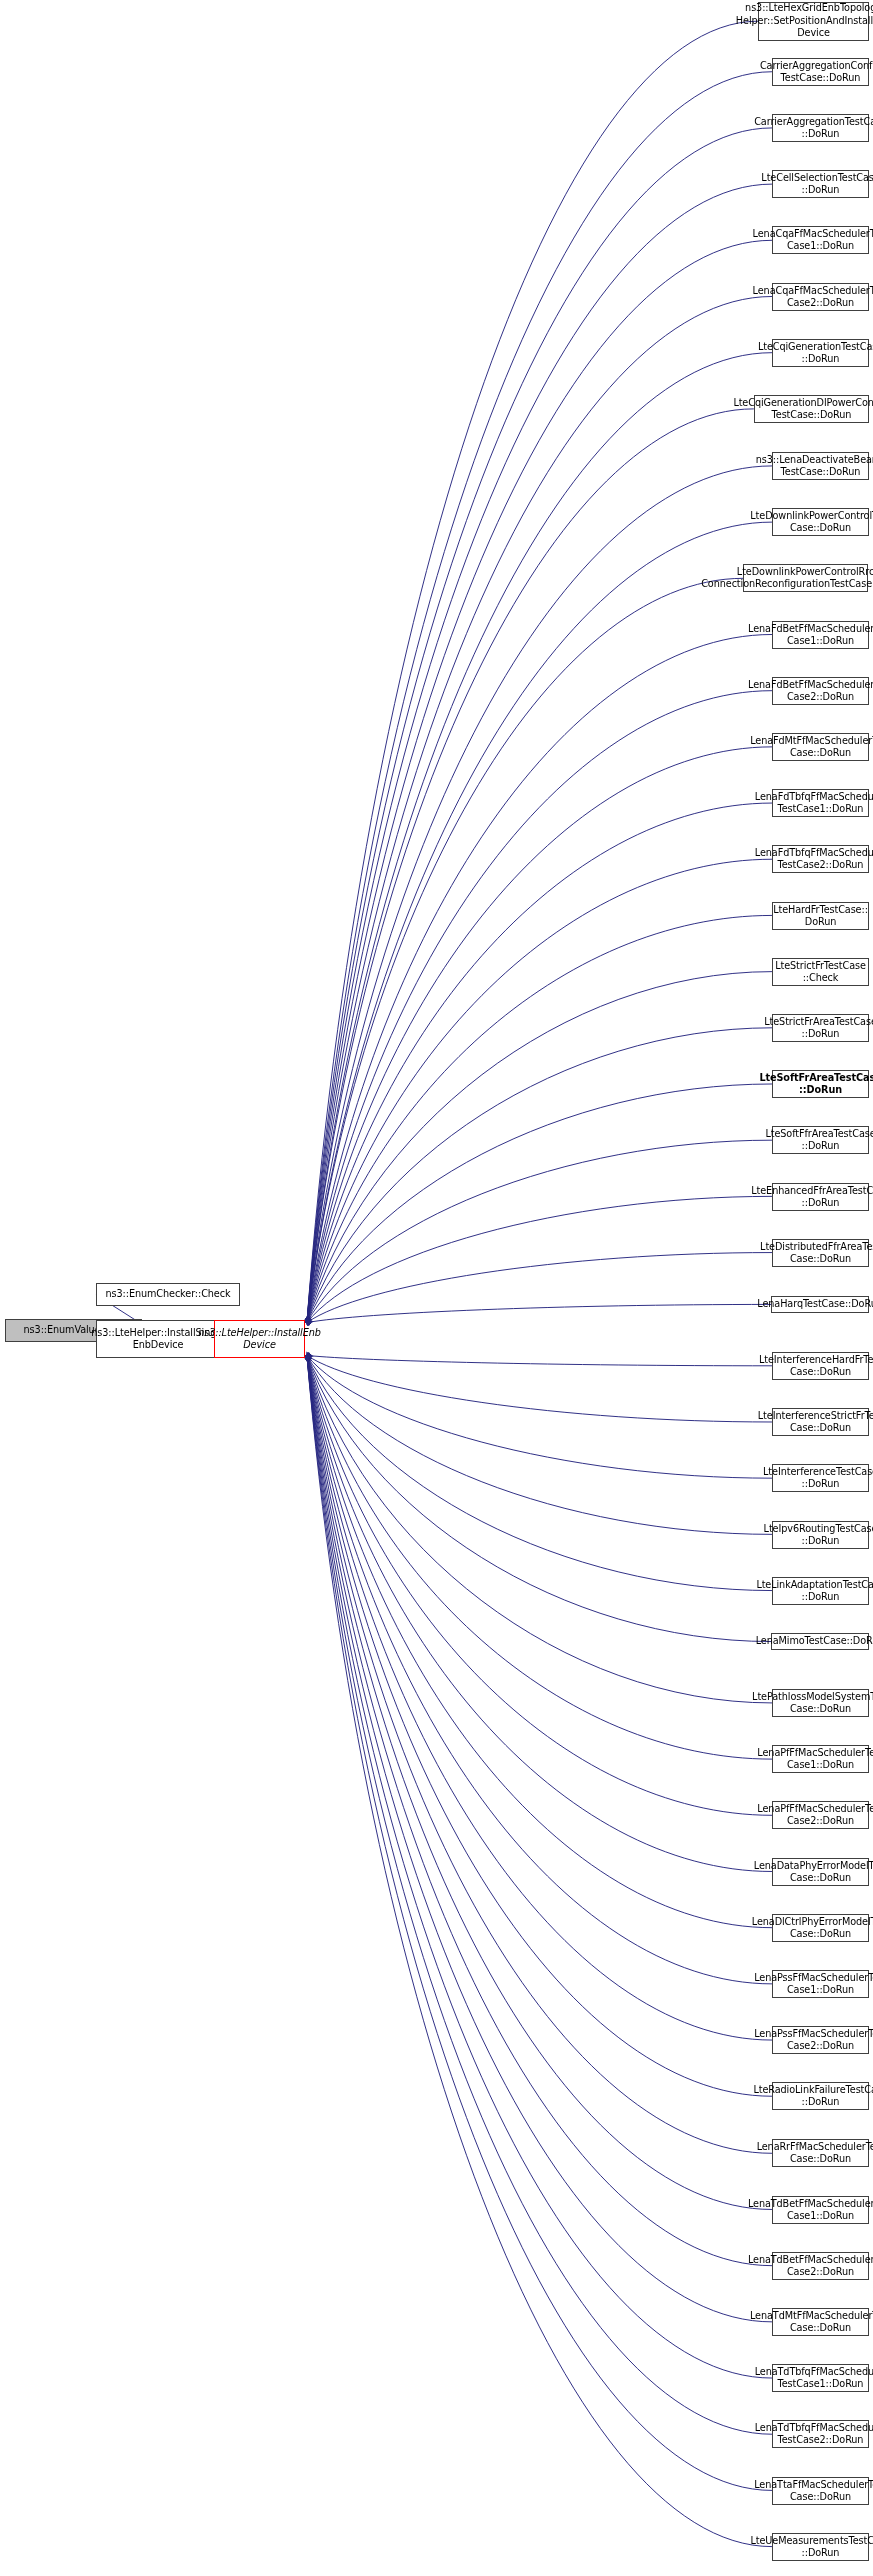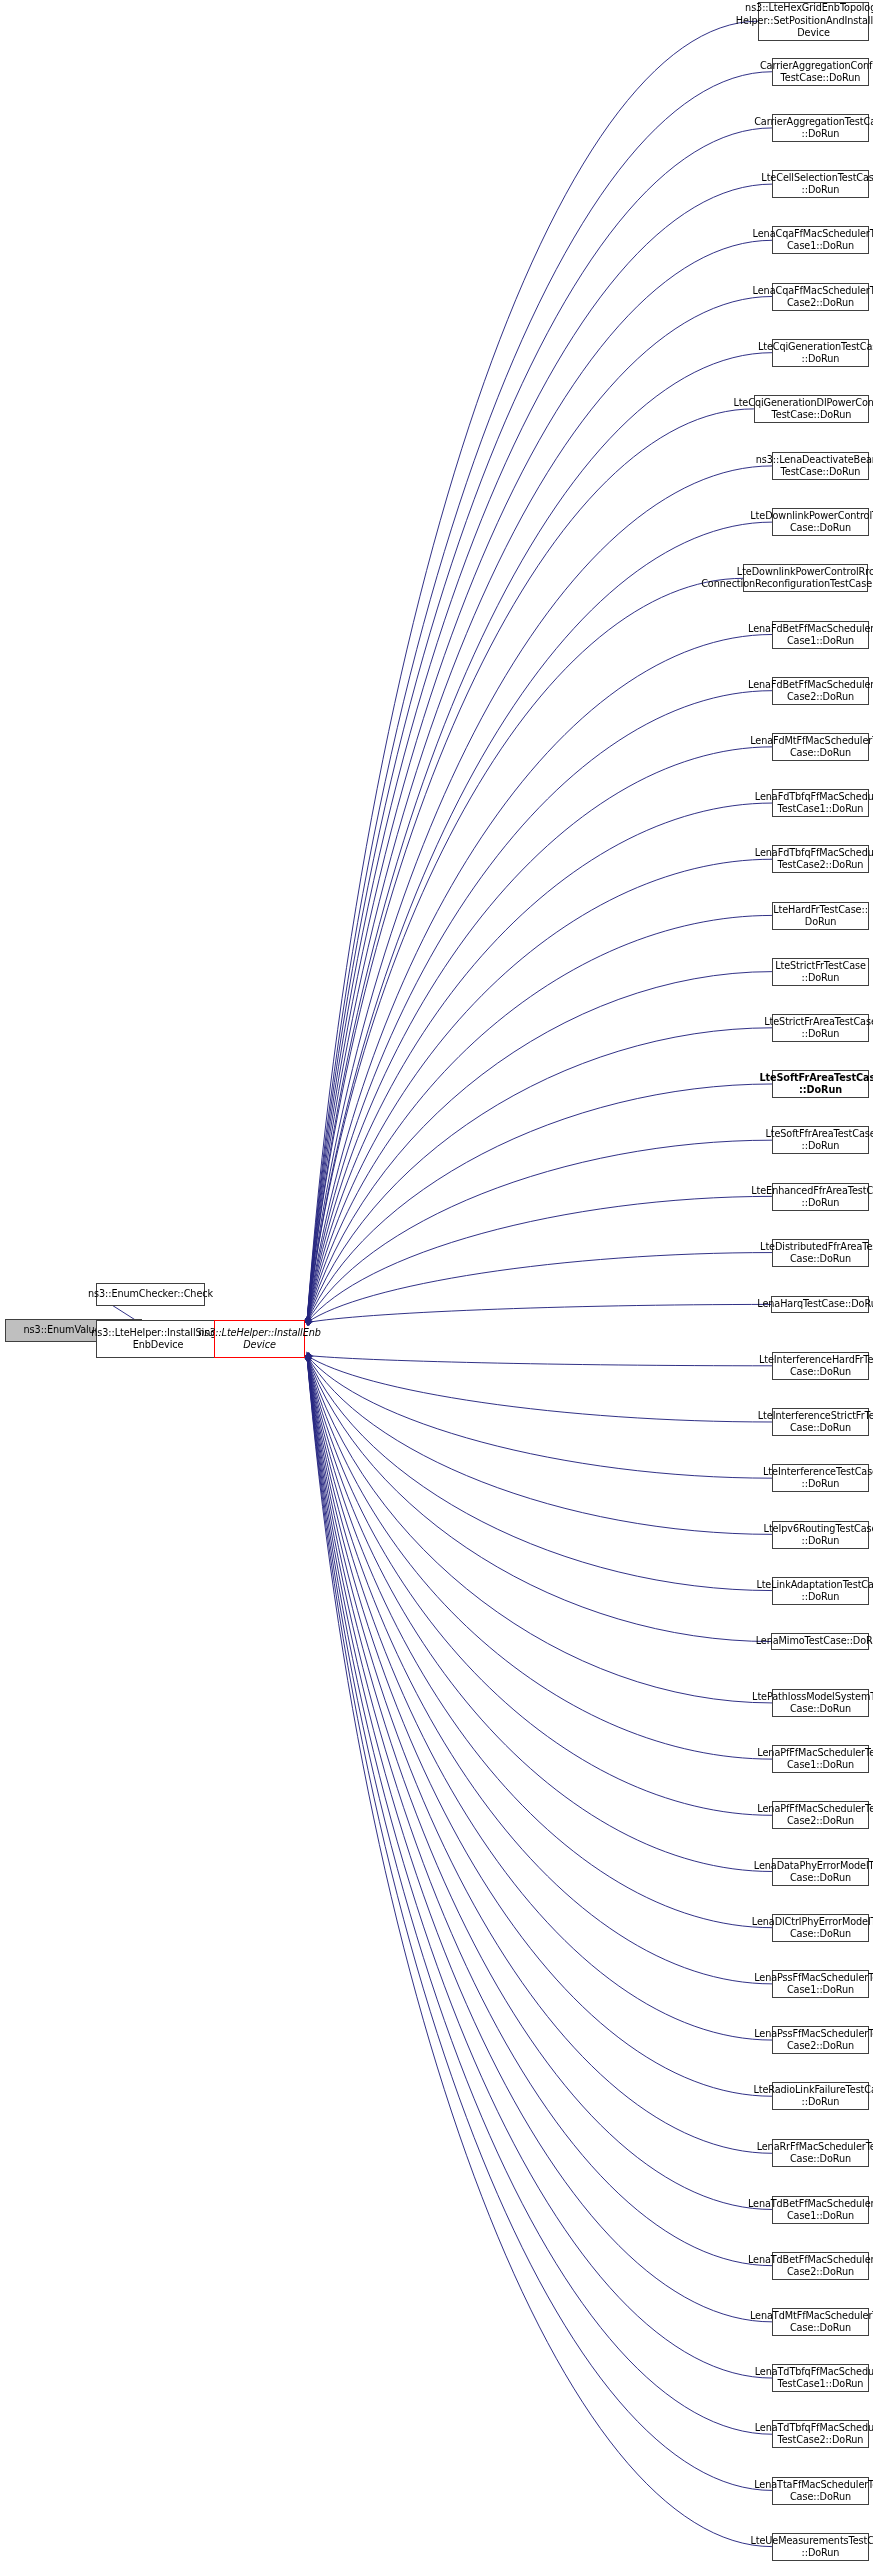--- a/index.html
+++ b/index.html
@@ -111,21 +111,21 @@
         <path d="M893,2881 C650.9,2881 419.56,2290.15 355,1568" marker-end="url(#arrowL)"></path>
         <path d="M893,2946 C650.9,2946 419.56,2325.9 355,1568" marker-end="url(#arrowL)"></path>
         <path d="M111,1498 L166,1533" marker-end="url(#arrowL)"></path>
         <path d="M111,1549 L166,1546" marker-end="url(#arrowL)"></path>
         <path d="M248,1549 L256,1549" marker-end="url(#arrowL)"></path>
       </g>
   </svg>
 
   <div class="node target" style="left:5.2px; top:1319px; width:137px; height:22.5px;">ns3::EnumValue::Get</div>
 
-  <div class="node" style="left:96px; top:1283px; width:109px; height:23px;">ns3::EnumChecker::Check</div>
+  <div class="node" style="left:96px; top:1283px; width:144px; height:23px;">ns3::EnumChecker::Check</div>
 
   <div class="node" style="left:96px; top:1320px; width:124px; height:38px;">ns3::LteHelper::InstallSingle
 EnbDevice</div>
 
   <div class="node root" style="left:214px; top:1320px; width:91px; height:38px;">ns3::LteHelper::InstallEnb
 Device</div>
 
   <div id="callers">
       <div class="node" style="left: 758px; top: 1.7px; width: 111px; height: 39px;">ns3::LteHexGridEnbTopology
 Helper::SetPositionAndInstallEnb
@@ -156,21 +156,21 @@
 Case2::DoRun</div>
       <div class="node" style="left: 772px; top: 733px; width: 97px; height: 28px;">LenaFdMtFfMacSchedulerTest
 Case::DoRun</div>
       <div class="node" style="left: 772px; top: 789px; width: 97px; height: 28px;">LenaFdTbfqFfMacScheduler
 TestCase1::DoRun</div>
       <div class="node" style="left: 772px; top: 845px; width: 97px; height: 28px;">LenaFdTbfqFfMacScheduler
 TestCase2::DoRun</div>
       <div class="node" style="left: 772px; top: 902px; width: 97px; height: 28px;">LteHardFrTestCase::
 DoRun</div>
       <div class="node" style="left: 772px; top: 958px; width: 97px; height: 28px;">LteStrictFrTestCase
-::DoRun</div>
+::Check</div>
       <div class="node" style="left: 772px; top: 1014px; width: 97px; height: 28px;">LteStrictFrAreaTestCase
 ::DoRun</div>
       <div class="node" style="left: 772px; top: 1070px; width: 97px; height: 28px; font-weight: bold;">LteSoftFrAreaTestCase
 ::DoRun</div>
       <div class="node" style="left: 772px; top: 1126px; width: 97px; height: 28px;">LteSoftFfrAreaTestCase
 ::DoRun</div>
       <div class="node" style="left: 772px; top: 1183px; width: 97px; height: 28px;">LteEnhancedFfrAreaTestCase
 ::DoRun</div>
       <div class="node" style="left: 772px; top: 1239px; width: 97px; height: 28px;">LteDistributedFfrAreaTest
 Case::DoRun</div>

